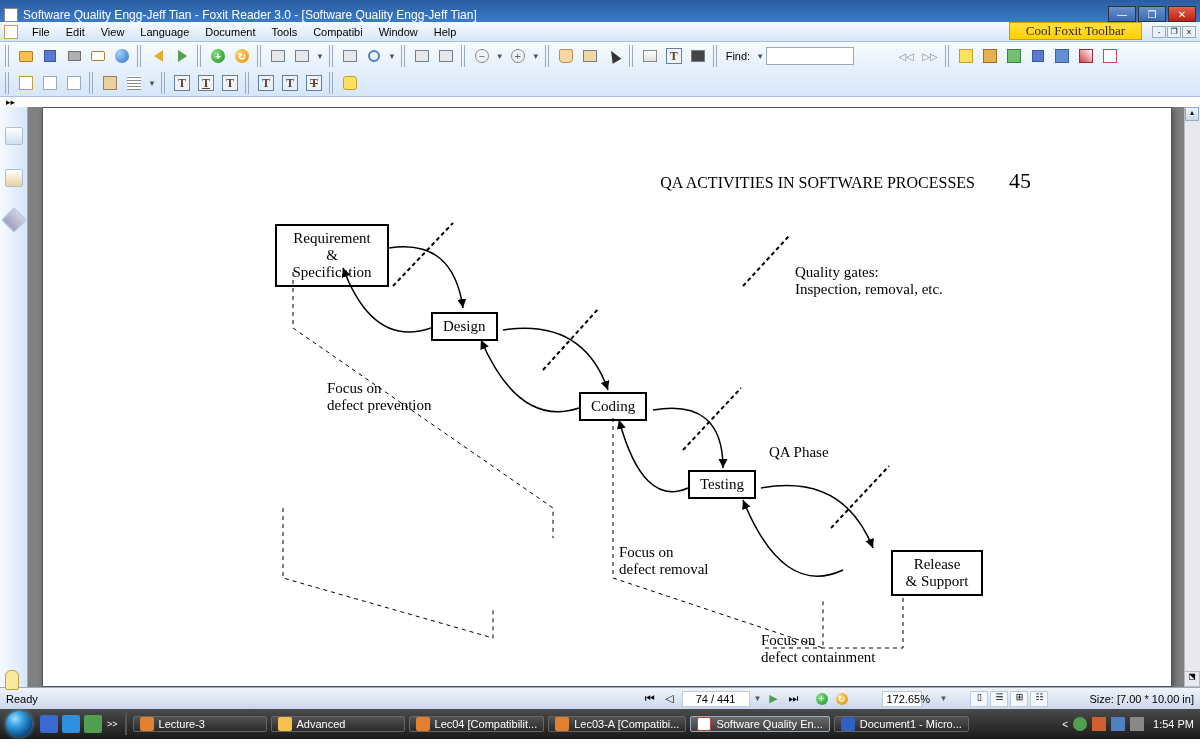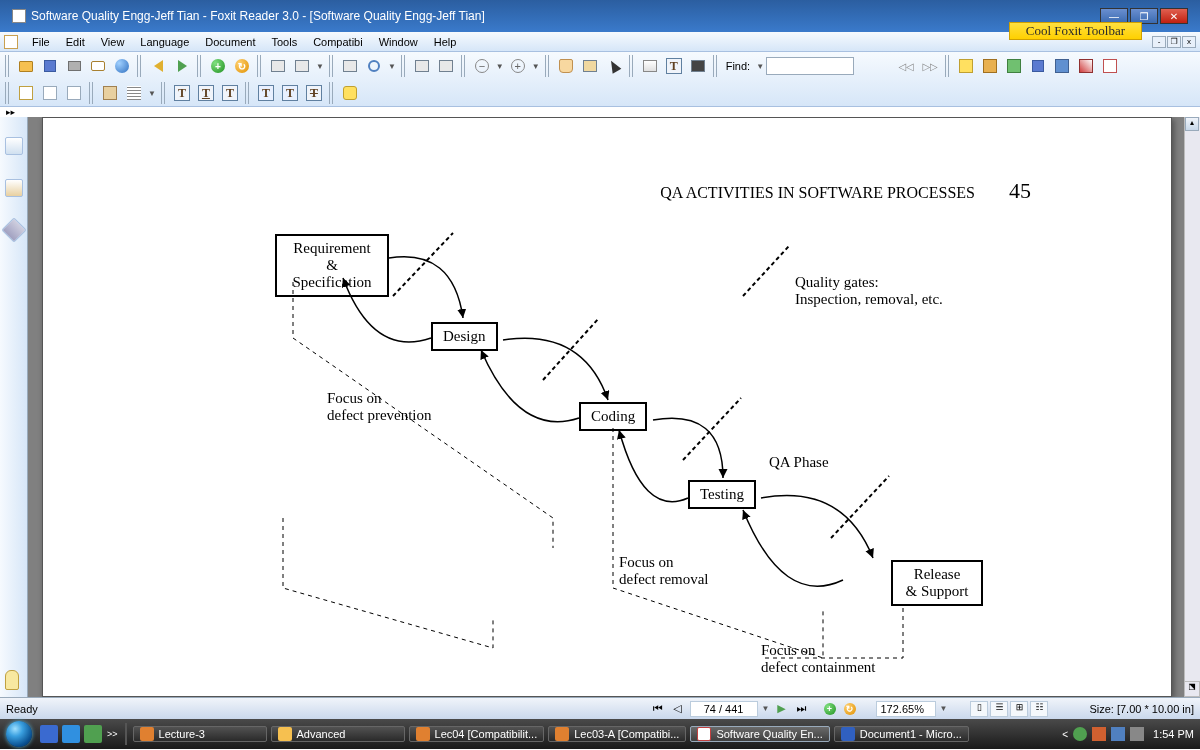--- a/index.html
+++ b/index.html
@@ -1,19 +1,19 @@
 <!DOCTYPE html>
 <html><head>
 <meta charset="utf-8">
 <style>
 * { box-sizing: border-box; margin: 0; padding: 0; }
 body { font-family: "Segoe UI", Tahoma, sans-serif; font-size: 11px; width: 1200px; height: 750px; overflow: hidden; background: #fff; position: relative; }
 
 
-.titlebar { height: 32px; background: linear-gradient(#2b5ea0,#3a7acb); color: #fff; display: flex; align-items: center; padding: 0 12px; }
+.titlebar { height: 22px; background: linear-gradient(#2b5ea0,#3a7acb); color: #fff; display: flex; align-items: flex-end; padding: 0 4px; }
 .titlebar .ticon { width: 14px; height: 14px; background: #fff; border: 1px solid #888; margin-right: 5px; }
 .titlebar .ttxt { flex: 1; font-size: 12px; }
 .winbtns { display: flex; gap: 2px; }
 .winbtn { width: 28px; height: 16px; border: 1px solid #333; display: flex; align-items: center; justify-content: center; font-size: 10px; color: #fff; cursor: pointer; }
 .winbtn.min { background: linear-gradient(#6a8fd0,#3a6ab0); }
 .winbtn.max { background: linear-gradient(#6a8fd0,#3a6ab0); }
 .winbtn.close { background: linear-gradient(#e06050,#c02010); }
 
 
 .menubar { height: 20px; background: linear-gradient(#f6fafe,#d6e6f8); display: flex; align-items: center; padding: 0 4px; border-bottom: 1px solid #a8c0e0; }
@@ -74,21 +74,21 @@
 .pghdr { position: absolute; top: 60px; right: 140px; font-family: "Times New Roman", serif; font-size: 16px; display: flex; align-items: baseline; gap: 34px; }
 .pghdr .pn { font-size: 22px; }
 .dbox { position: absolute; border: 2px solid #000; background: #fff; font-family: "Times New Roman", serif; font-size: 15px; padding: 4px 10px; text-align: center; }
 .dlabel { position: absolute; font-family: "Times New Roman", serif; font-size: 15px; }
 
 
 .statusbar { height: 22px; background: linear-gradient(#f0f4fa,#cad8ec); border-top: 1px solid #9ab; display: flex; align-items: center; padding: 0 6px; font-size: 11px; }
 .statusbar .sp { flex: 1; }
 .navbtn { width: 18px; height: 16px; border: 1px solid transparent; display: flex; align-items: center; justify-content: center; cursor: pointer; margin: 0 1px; }
 .pagecount { width: 68px; text-align: center; border: 1px solid #bcd; background: #fff; padding: 1px 2px; margin: 0 2px; }
-.zoombox { width: 60px; border: 1px solid #bcd; background: #fff; padding: 1px 4px; margin: 0 2px; }
+.zoombox { width: 40px; border: 1px solid #bcd; background: #fff; padding: 1px 4px; margin: 0 16px; }
 .viewbtn { width: 18px; height: 16px; border: 1px solid #bcd; background: #f4f8fc; margin: 0 1px; cursor: pointer; font-size: 9px; text-align: center; }
 
 
 .taskbar { height: 30px; background: linear-gradient(#4a4a4a,#1a1a1a); display: flex; align-items: center; color: #fff; font-size: 11px; }
 .startorb { width: 38px; height: 30px; display: flex; align-items: center; justify-content: center; cursor: pointer; }
 .orb { width: 26px; height: 26px; border-radius: 50%; background: radial-gradient(circle at 35% 30%,#9fe0ff 0,#3aa0e0 30%,#0a5090 70%,#03305a 100%); box-shadow: 0 0 4px #5ac; }
 .ql { width: 18px; height: 18px; margin: 0 2px; cursor: pointer; border-radius: 2px; }
 .tasksep { width: 2px; height: 22px; background: #555; margin: 0 4px; }
 .taskbtn { height: 16px; min-width: 134px; background: linear-gradient(#525252,#2a2a2a); border: 1px solid #666; border-radius: 2px; display: flex; align-items: center; padding: 0 6px; margin: 16px 2px; cursor: pointer; gap: 5px; overflow: hidden; white-space: nowrap; }
 .taskbtn.active { background: linear-gradient(#6a6a6a,#3e3e3e); border-color: #9ab; }

